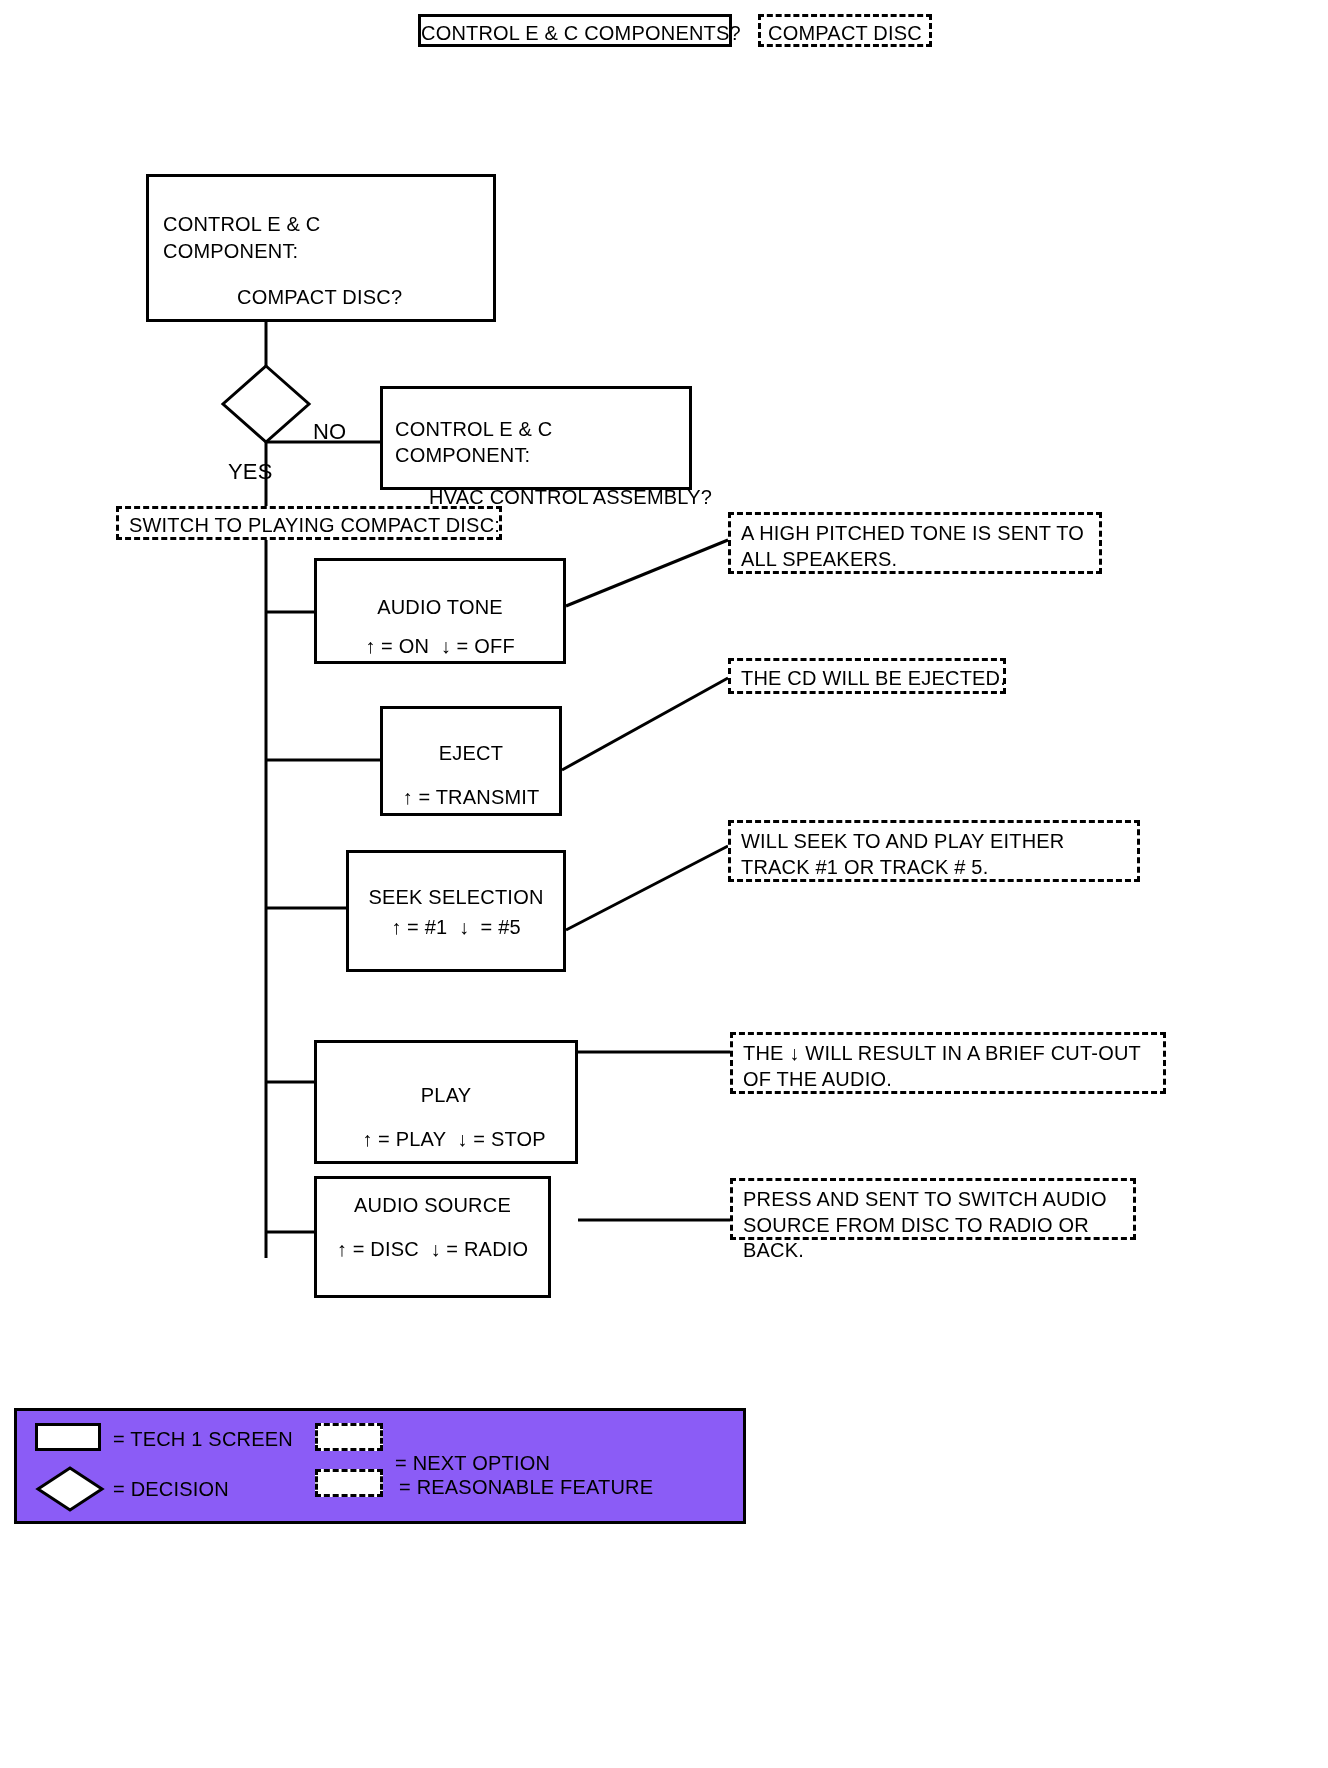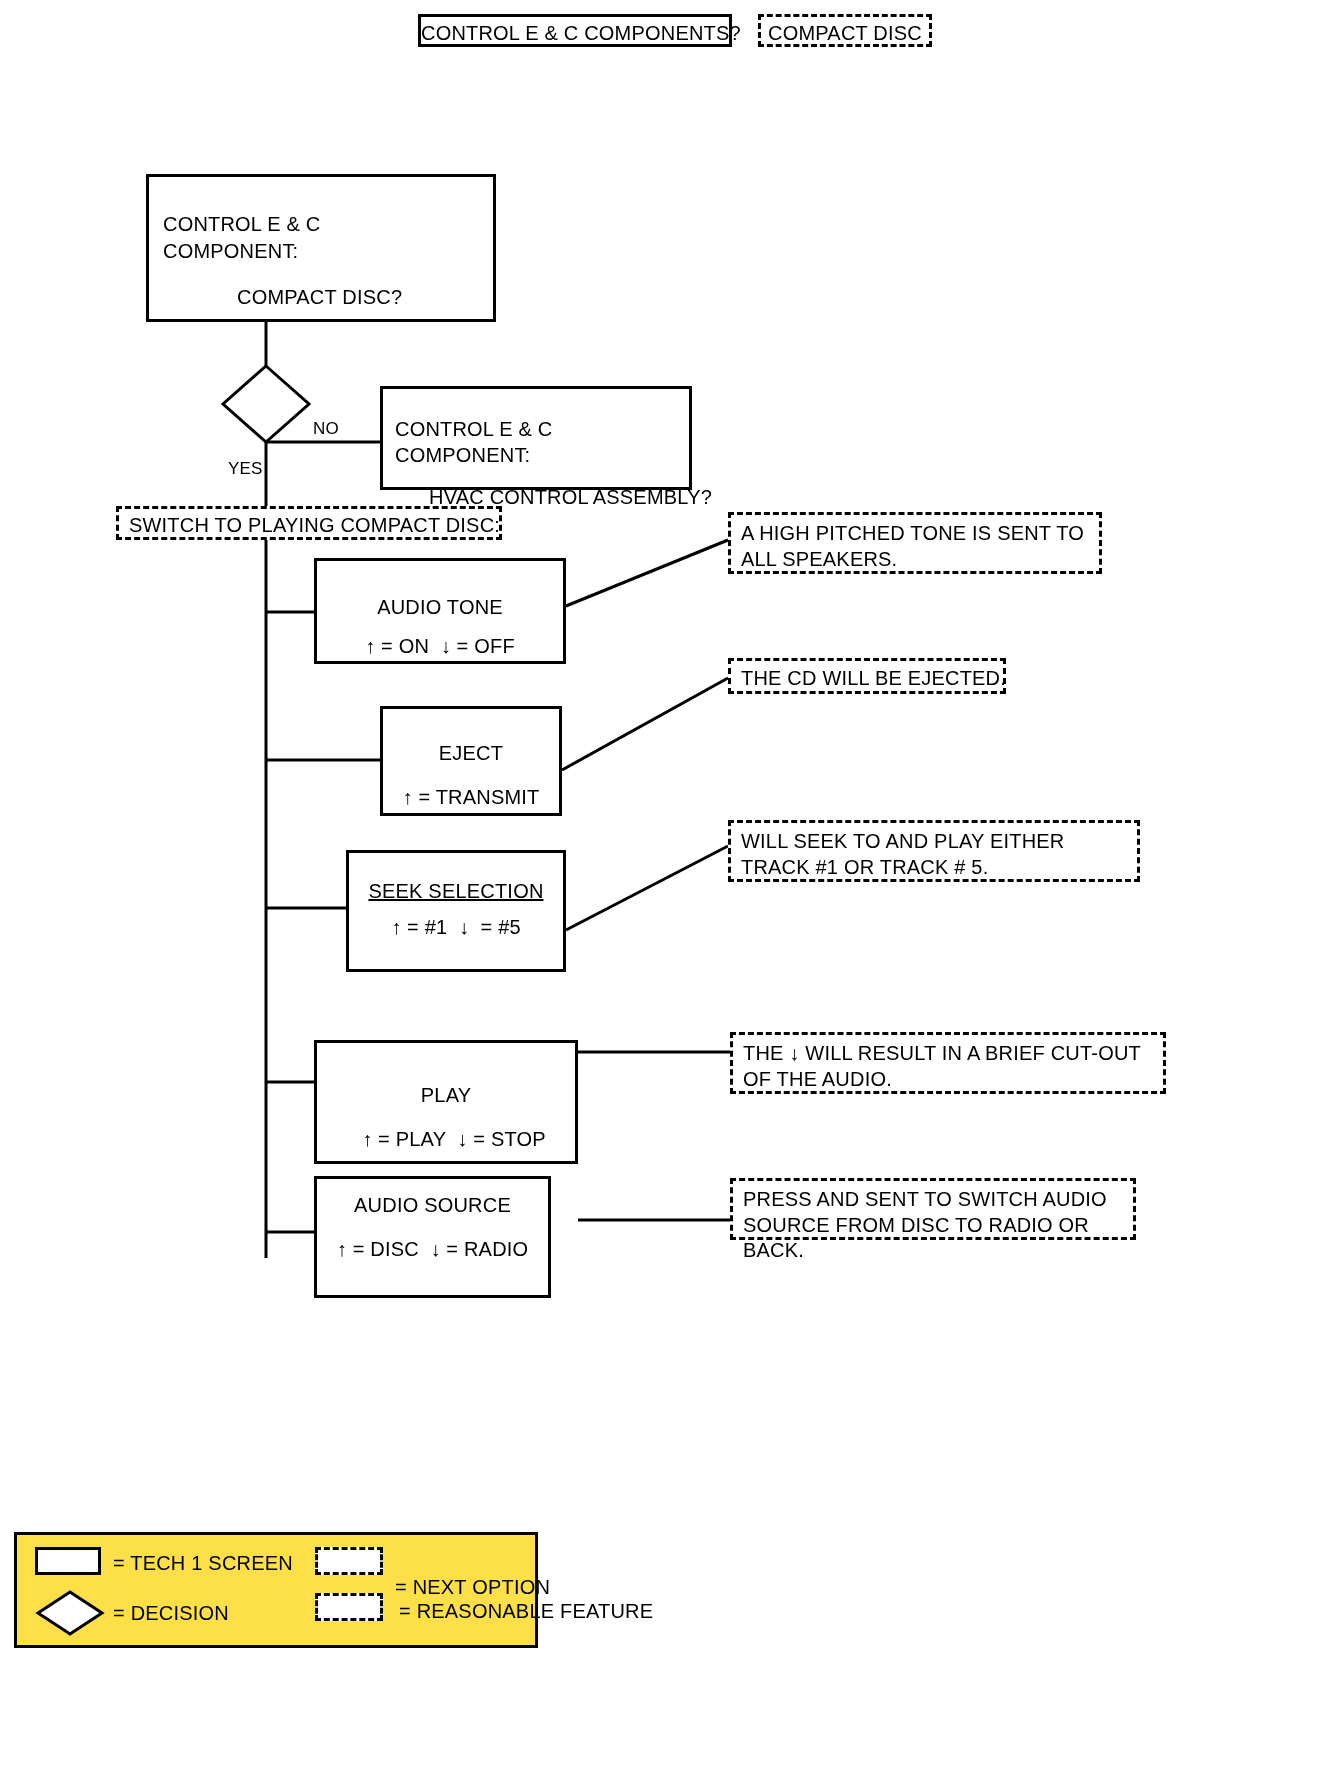--- a/index.html
+++ b/index.html
@@ -13,31 +13,31 @@
   .solid{border:3px solid #000;}
   .dashed{border:3px dashed #000;}
   .dashdot{border:3px dashed #000;}
 
   .txt{position:absolute;white-space:pre;line-height:1.28;}
 
   
   .t-hdr{font-size:20px;letter-spacing:.2px;}
   .t-box{font-size:20px;letter-spacing:.2px;}
   .t-note{font-size:20px;letter-spacing:.2px;}
-  .t-lbl{font-size:17px;letter-spacing:.2px;}
+  .t-lbl{font-size:22px;letter-spacing:.2px;}
   .t-leg{font-size:20px;letter-spacing:.2px;}
 
   .center{text-align:center;width:100%;left:0;}
 
   svg.overlay{position:absolute;left:0;top:0;width:1328px;height:1768px;
               pointer-events:none;}
 
   
-  #legend{position:absolute;left:14px;top:1532px;width:524px;height:116px;
-          border:3px solid #000;box-sizing:border-box;background:#fde047;}
+  #legend{position:absolute;left:14px;top:1408px;width:732px;height:116px;
+          border:3px solid #000;box-sizing:border-box;background:#8b5cf6;}
   .leg-sample-solid{position:absolute;border:3px solid #000;box-sizing:border-box;
                     background:#fff;}
   .leg-sample-dashdot{position:absolute;border:3px dashed #000;box-sizing:border-box;
                       background:#fff;}
   .leg-sample-dashed{position:absolute;border:3px dashed #000;box-sizing:border-box;
                      background:#fff;}
   .diamond-leg{position:absolute;}
 </style>
 </head>
 <body>
@@ -104,21 +104,21 @@
 
   <div class="node dashed" style="left:728px;top:658px;width:278px;height:36px;">
     <div class="txt t-note" style="left:10px;top:5px;">THE CD WILL BE EJECTED.</div>
   </div>
   <div class="node solid" style="left:380px;top:706px;width:182px;height:110px;">
     <div class="txt t-box center" style="top:32px;">EJECT</div>
     <div class="txt t-box center" style="top:76px;">↑ = TRANSMIT</div>
   </div>
 
   <div class="node solid" style="left:346px;top:850px;width:220px;height:122px;">
-    <div class="txt t-box center" style="top:26px;text-decoration:underline;">SEEK SELECTION</div>
+    <div class="txt t-box center" style="top:32px;">SEEK SELECTION</div>
     <div class="txt t-box center" style="top:62px;">↑ = #1  ↓  = #5</div>
   </div>
   <div class="node dashed" style="left:728px;top:820px;width:412px;height:62px;">
     <div class="txt t-note" style="left:10px;top:6px;width:392px;white-space:normal;">WILL SEEK TO AND PLAY EITHER TRACK #1 OR TRACK # 5.</div>
   </div>
 
   <div class="node solid" style="left:314px;top:1040px;width:264px;height:124px;">
     <div class="txt t-box center" style="top:40px;">PLAY</div>
     <div class="txt t-box center" style="top:84px;padding-left:8px;">↑ = PLAY  ↓ = STOP</div>
   </div>

